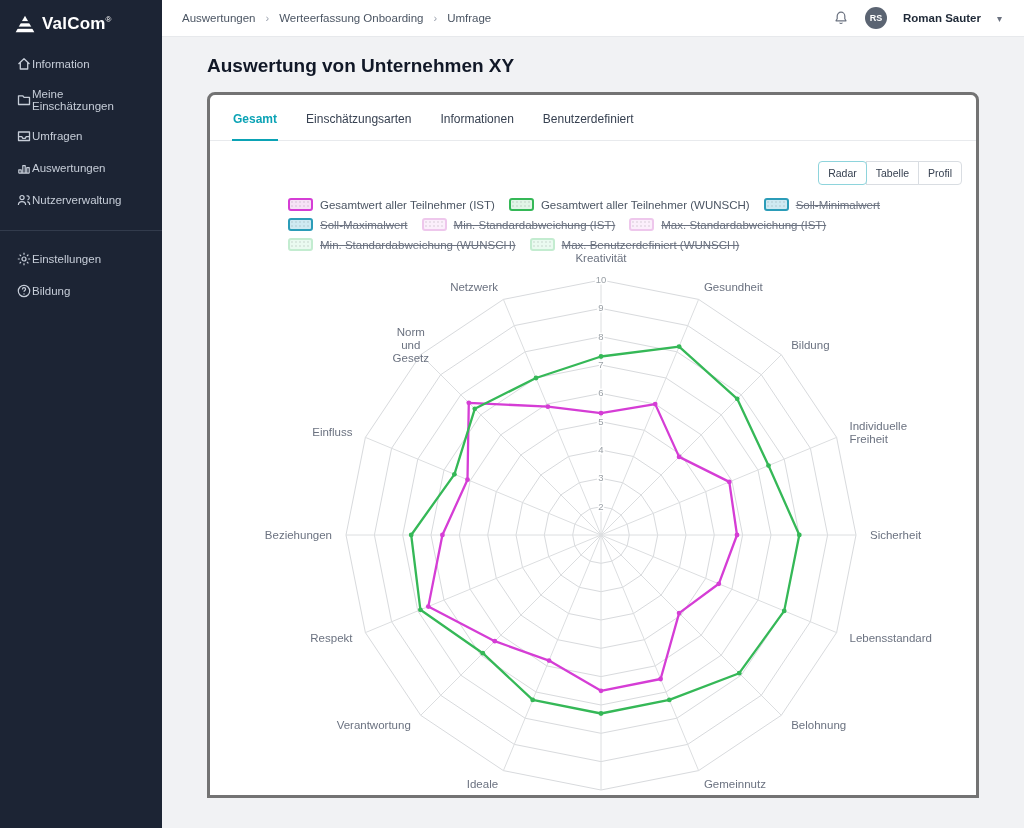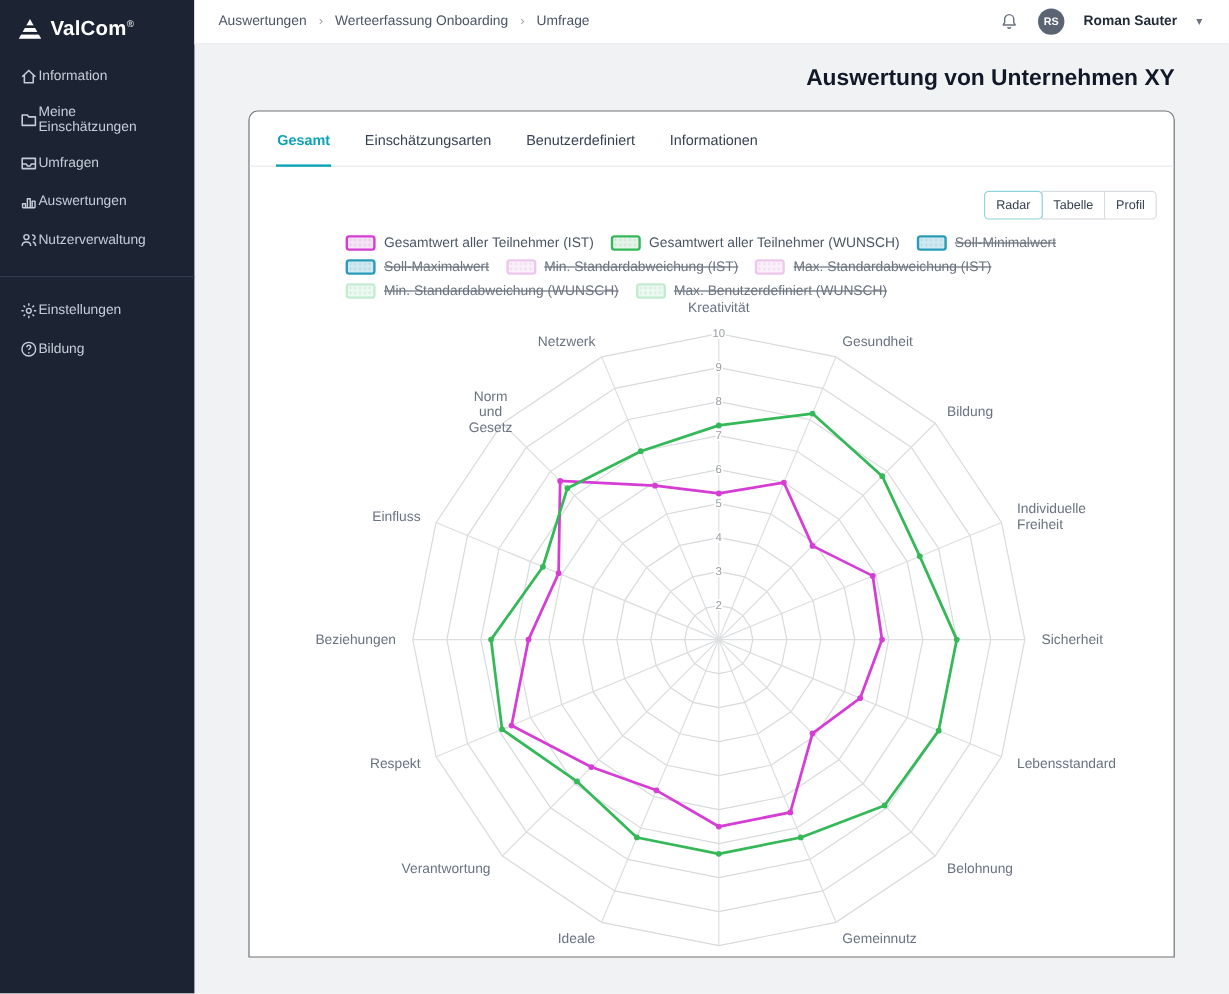--- a/index.html
+++ b/index.html
@@ -25,23 +25,23 @@
   .crumbs { display:flex; align-items:center; gap:10px; font-size:11.5px; color:#4b5563; }
   .crumb { cursor:pointer; }
   .crumb-sep { color:#9ca3af; font-size:11px; }
   .userbox { display:flex; align-items:center; gap:16px; }
   .avatar { width:22px; height:22px; border-radius:50%; background:#5b6472; color:#fff;
     font-size:9px; font-weight:bold; display:flex; align-items:center; justify-content:center; }
   .username { font-size:11.5px; font-weight:bold; color:#1f2937; }
   .chev { color:#6b7280; font-size:10px; }
 
   .content { flex:1; padding:18px 45px 0 45px; overflow:hidden; }
-  .page-title { font-size:19px; font-weight:bold; color:#111827; margin-bottom:15px;text-align:right; }
-
-  .card { background:#fff; border:1px solid #737373; border-radius:8px 8px 0 0;
+  .page-title { font-size:19px; font-weight:bold; color:#111827; margin-bottom:15px; }
+
+  .card { background:#fff; border:3px solid #737373; border-radius:8px 8px 0 0;
     height:706px; position:relative; }
   .tabbar { display:flex; gap:27px; padding:0 22px; border-bottom:1px solid #e8eaed; }
   .tab { font-size:12px; color:#374151; padding:17px 1px 13px 1px; cursor:pointer;
     border-bottom:2px solid transparent; margin-bottom:-1px; }
   .tab.active { color:#0ba3b5; border-bottom-color:#0ba3b5; font-weight:bold; }
 
   .chart-area { position:relative; height:659px; }
   .view-toggle { position:absolute; top:20px; right:14px; display:flex; z-index:3; }
   .view-btn { font-size:10.5px; color:#374151; background:#fff; border:1px solid #d9dde2;
     padding:5px 9px; cursor:pointer; margin-left:-1px; }
@@ -153,22 +153,22 @@
       </div>
     </div>
 
     <div class="content">
       <h1 class="page-title">Auswertung von Unternehmen XY</h1>
 
       <div class="card">
         <div class="tabbar" id="tabbar">
             <div class="tab active">Gesamt</div>
             <div class="tab">Einschätzungsarten</div>
+            <div class="tab">Informationen</div>
             <div class="tab">Benutzerdefiniert</div>
-            <div class="tab">Informationen</div>
           </div>
 
         <div class="chart-area">
           <div class="view-toggle" id="view-toggle">
               <button class="view-btn active">Radar</button>
               <button class="view-btn">Tabelle</button>
               <button class="view-btn">Profil</button>
             </div>
           <div class="legend" id="legend">
               <div class="legend-item">

